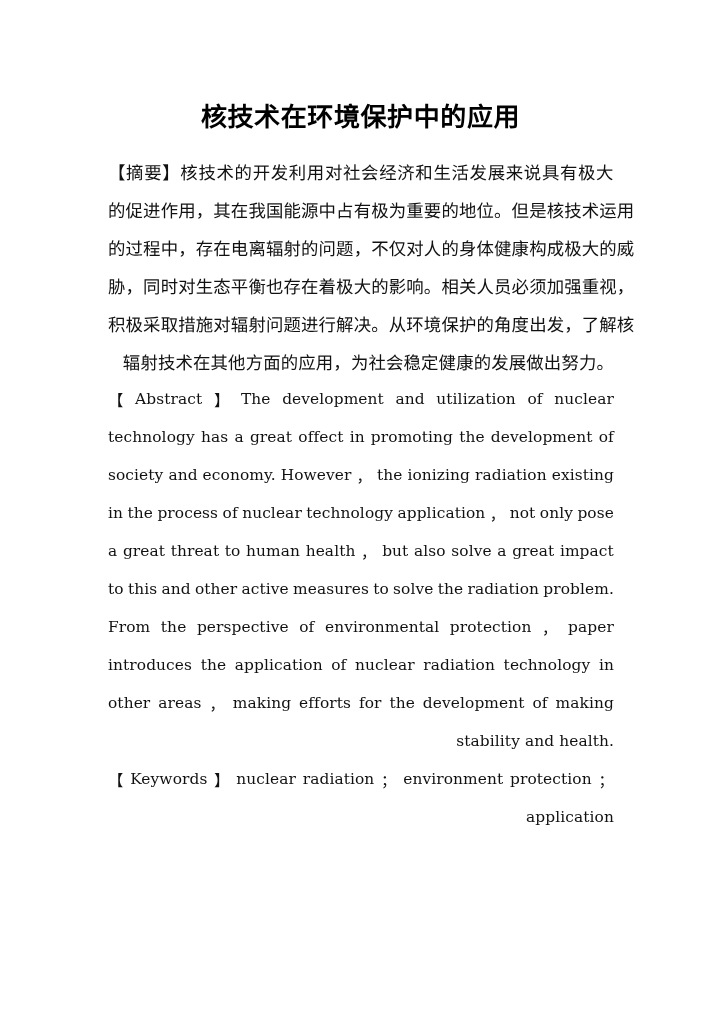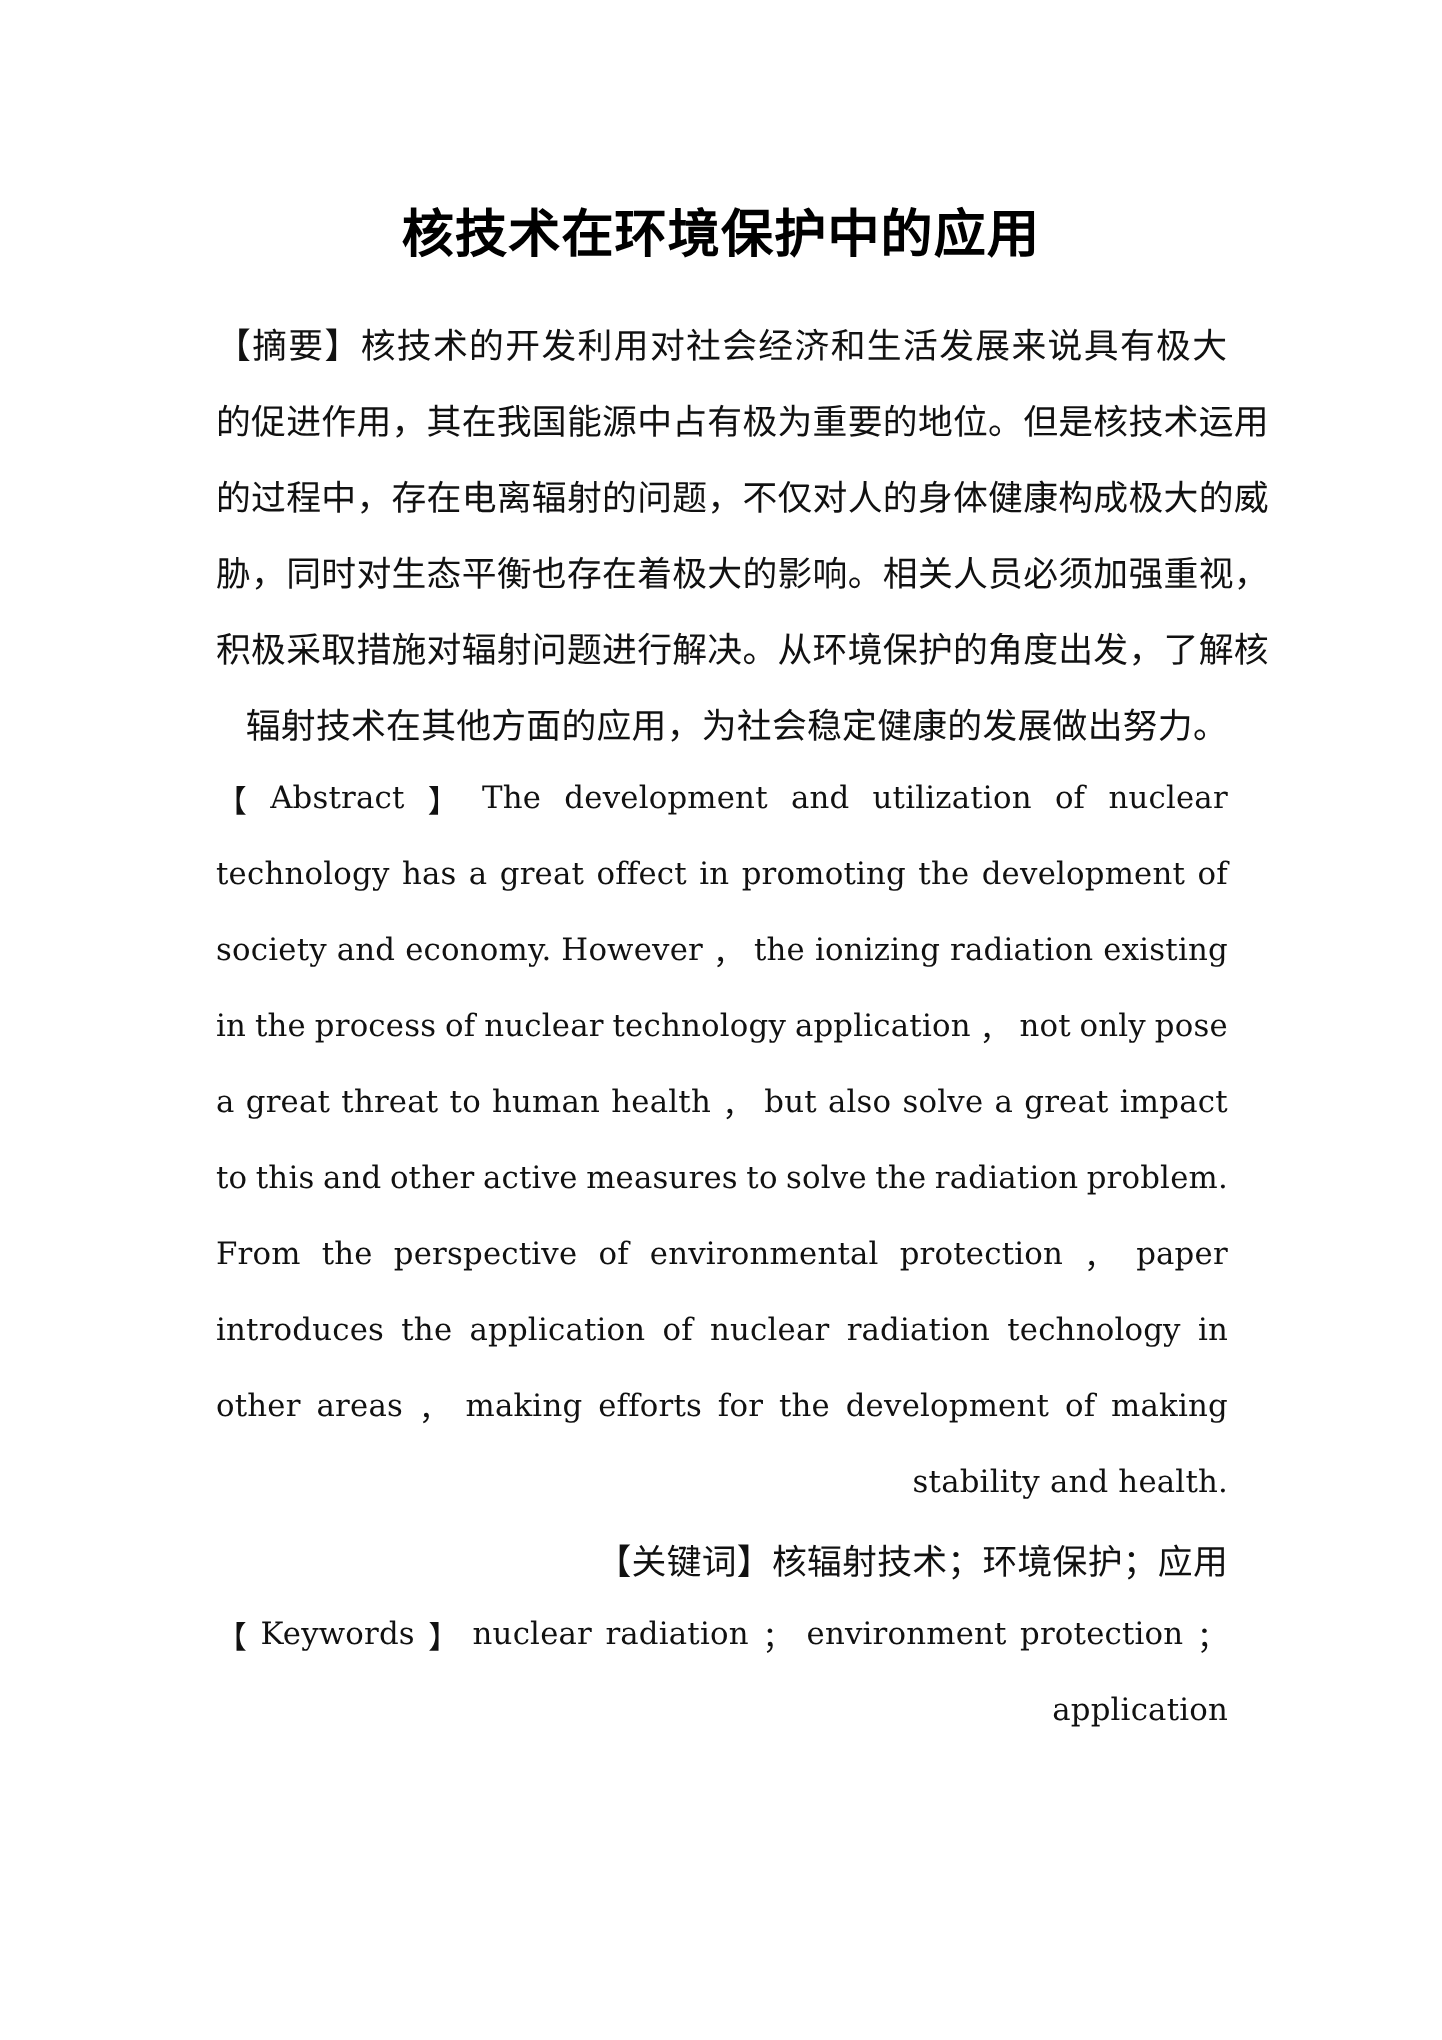--- a/index.html
+++ b/index.html
@@ -142,25 +142,20 @@
         <span class="tok">introduces</span><span class="tok">the</span><span class="tok">application</span><span class="tok">of</span><span class="tok">nuclear</span><span class="tok">radiation</span><span class="tok">technology</span><span class="tok">in</span>
       </div>
       <div class="tline just">
         <span class="tok">other</span><span class="tok">areas</span><span class="tok">，</span><span class="tok">making</span><span class="tok">efforts</span><span class="tok">for</span><span class="tok">the</span><span class="tok">development</span><span class="tok">of</span><span class="tok">making</span>
       </div>
       <div class="tline left">
         <span class="tok">stability and health.</span>
       </div>
     </div>
 
-    <div class="para-cn kw-cn">
-      <div class="tline left">
-        <span class="tok">　【关键词】核辐射技术；环境保护；应用</span>
-      </div>
-    </div>
 
     <div class="para-en kw-en">
       <div class="tline just">
         <span class="tok">【</span><span class="tok">Keywords</span><span class="tok">】</span><span class="tok">nuclear</span><span class="tok">radiation</span><span class="tok">；</span><span class="tok">environment</span><span class="tok">protection</span><span class="tok">；</span>
       </div>
       <div class="tline left">
         <span class="tok">application</span>
       </div>
     </div>
 

